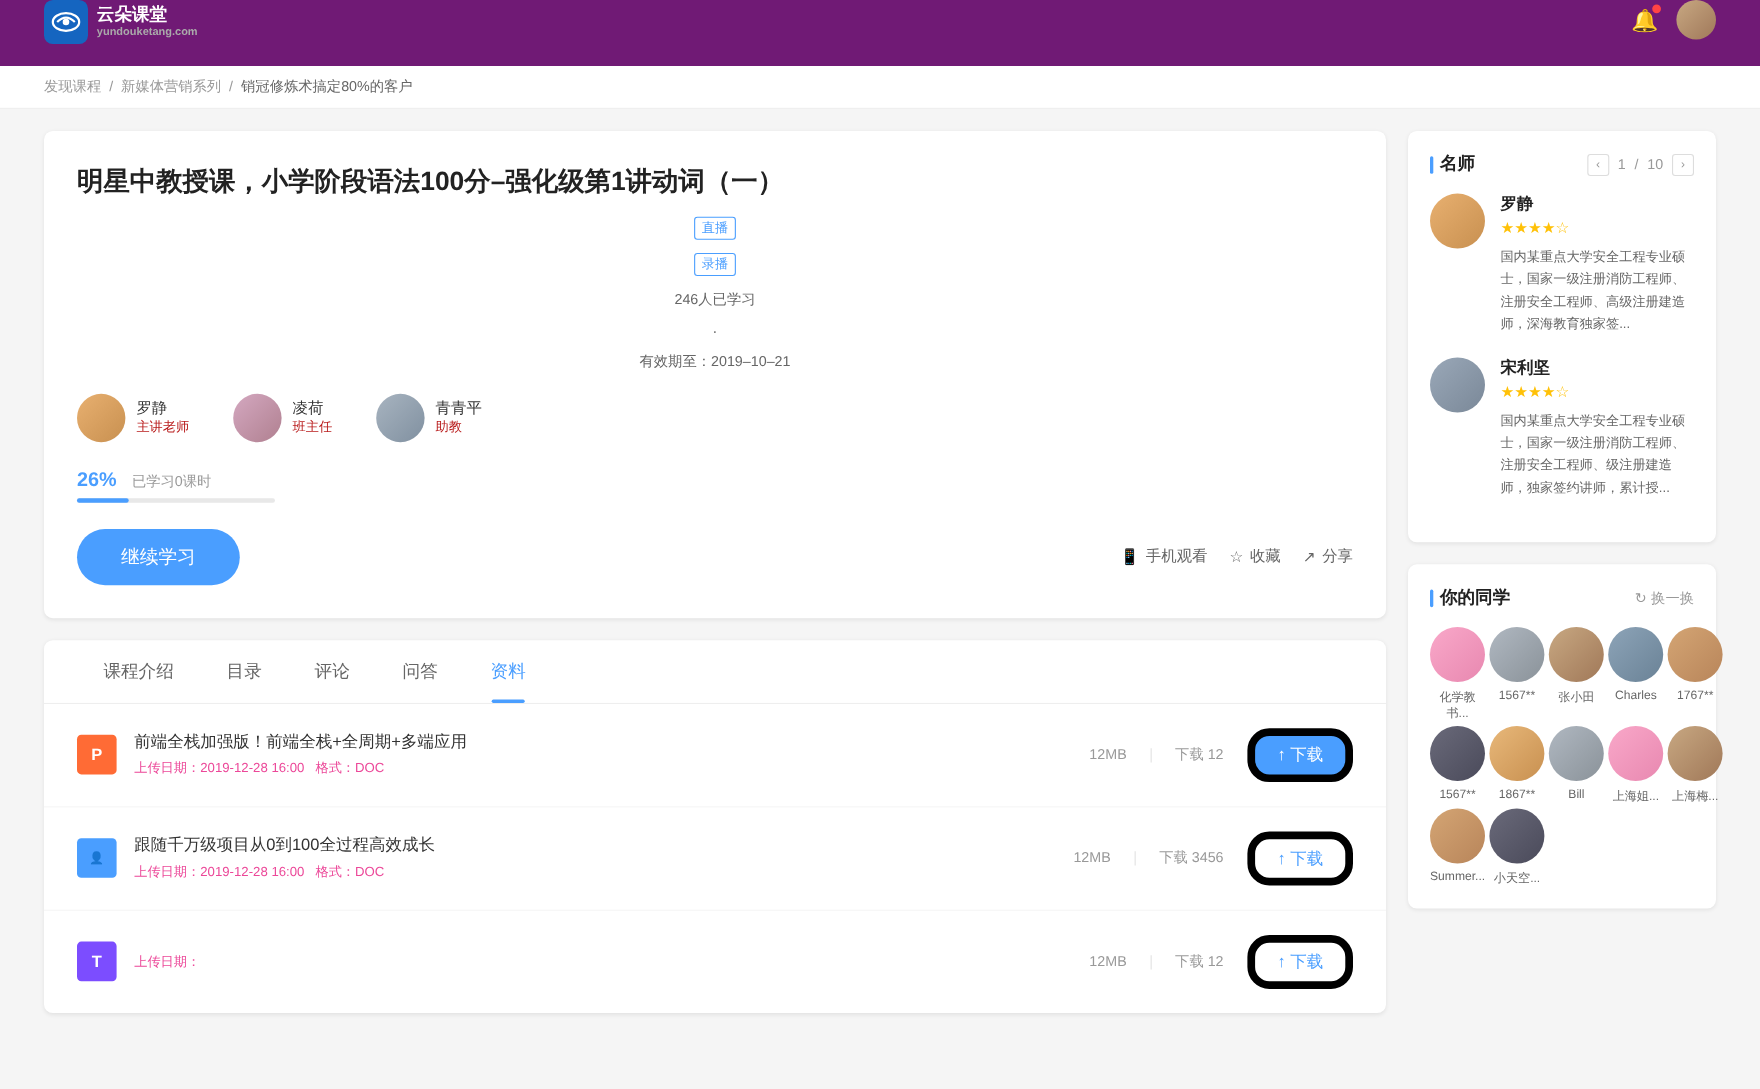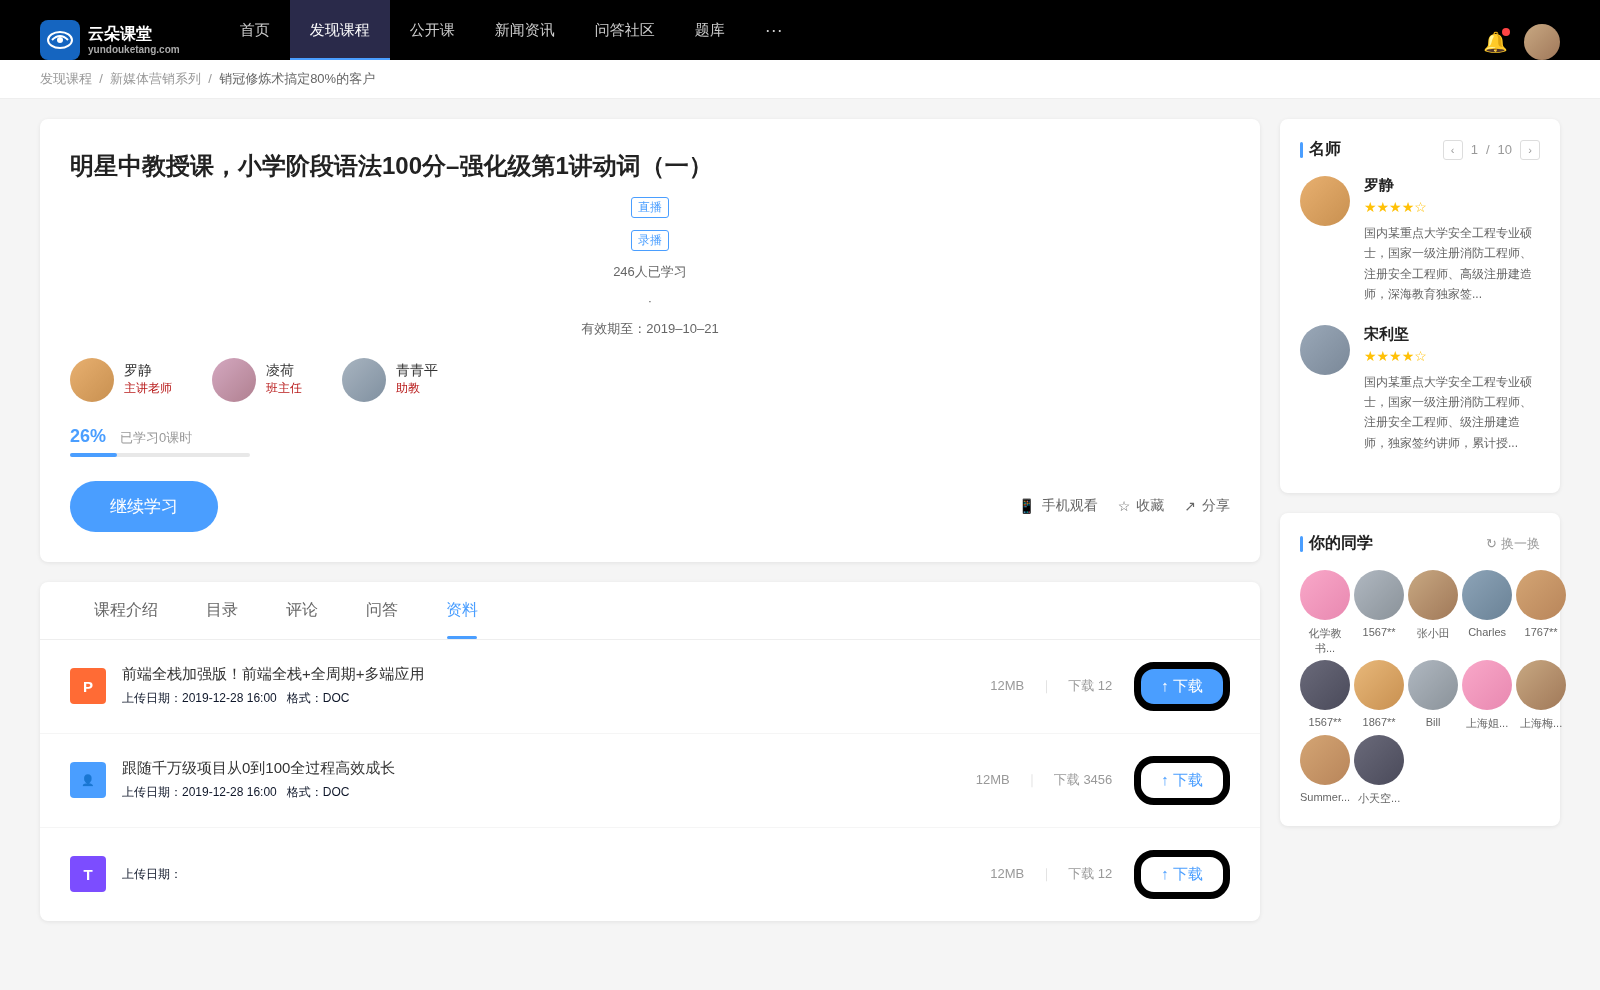--- a/index.html
+++ b/index.html
@@ -1,19 +1,19 @@
 <!DOCTYPE html>
 <html><head>
   <meta charset="utf-8">
   <style>
     * { box-sizing: border-box; margin: 0; padding: 0; }
     body { font-family: -apple-system, BlinkMacSystemFont, 'PingFang SC', 'Microsoft YaHei', sans-serif; background: #f5f5f5; font-size: 14px; color: #333; }
 
     
-    .navbar { background: #000000; display: flex; align-items: flex-end; height: 60px; padding: 0 40px; }
+    .navbar { background: #701a75; display: flex; align-items: flex-start; height: 60px; padding: 0 40px; }
     .logo { display: flex; align-items: center; gap: 8px; color: white; font-size: 16px; font-weight: bold; margin-right: 40px; }
     .logo-icon { width: 40px; height: 40px; background: #1565c0; border-radius: 8px; display: flex; align-items: center; justify-content: center; color: white; font-size: 18px; }
     .logo-text { color: white; font-size: 13px; line-height: 1.2; }
     .logo-text .main { font-size: 16px; font-weight: bold; }
     .logo-text .sub { font-size: 10px; color: #aaa; }
     .nav-items { display: flex; gap: 0; flex: 1; }
     .nav-item { color: #ccc; padding: 0 20px; height: 60px; display: flex; align-items: center; cursor: pointer; font-size: 15px; position: relative; }
     .nav-item.active { background: #2a2a4a; color: white; }
     .nav-item.active::after { content: ''; position: absolute; bottom: 0; left: 0; right: 0; height: 2px; background: #4a9eff; }
     .nav-dots { color: #ccc; font-size: 18px; cursor: pointer; }
@@ -65,21 +65,21 @@
 
     
     .resource-item { display: flex; align-items: center; padding: 22px 30px; border-bottom: 1px solid #f5f5f5; gap: 16px; }
     .resource-item:last-child { border-bottom: none; }
     .resource-icon { width: 36px; height: 36px; border-radius: 4px; display: flex; align-items: center; justify-content: center; font-size: 15px; font-weight: bold; color: white; flex-shrink: 0; }
     .resource-icon.orange { background: #ff6b35; }
     .resource-icon.blue { background: #4a9eff; }
     .resource-icon.purple { background: #7c4dff; }
     .resource-info { flex: 1; }
     .resource-title { font-size: 15px; color: #333; font-weight: 500; margin-bottom: 6px; }
-    .resource-meta { font-size: 12px; color: #0f172a; }
+    .resource-meta { font-size: 12px; color: #ec4899; }
     .resource-stats { color: #999; font-size: 13px; white-space: nowrap; }
     .resource-stats span { margin: 0 6px; text-align: right; }
     .btn-download { border: 7px solid #000000; color: #4a9eff; padding: 8px 20px; border-radius: 20px; font-size: 15px; cursor: pointer; background: none; white-space: nowrap; display: flex; align-items: center; gap: 6px; }
     .btn-download.solid { background: #4a9eff; color: white; }
 
     
     .right-panel { width: 280px; flex-shrink: 0; }
 
     
     .teacher-card { background: white; border-radius: 8px; padding: 20px; margin-bottom: 20px; box-shadow: 0 1px 4px rgba(0,0,0,0.08); }
@@ -116,29 +116,20 @@
         <path d="M6 14 Q14 6 22 14" stroke="white" stroke-width="2" fill="none"></path>
         <circle cx="14" cy="14" r="3" fill="white"></circle>
       </svg>
     </div>
     <div class="logo-text">
       <div class="main">云朵课堂</div>
       <div class="sub">yundouketang.com</div>
     </div>
   </div>
 
-  <div class="nav-items">
-    <div class="nav-item">首页</div>
-    <div class="nav-item active">发现课程</div>
-    <div class="nav-item">公开课</div>
-    <div class="nav-item">新闻资讯</div>
-    <div class="nav-item">问答社区</div>
-    <div class="nav-item">题库</div>
-    <div class="nav-item nav-dots">···</div>
-  </div>
 
   <div class="nav-right">
     <div class="bell-btn">
       🔔
       <span class="bell-dot"></span>
     </div>
     <div class="avatar-placeholder"></div>
   </div>
 </nav>
 

